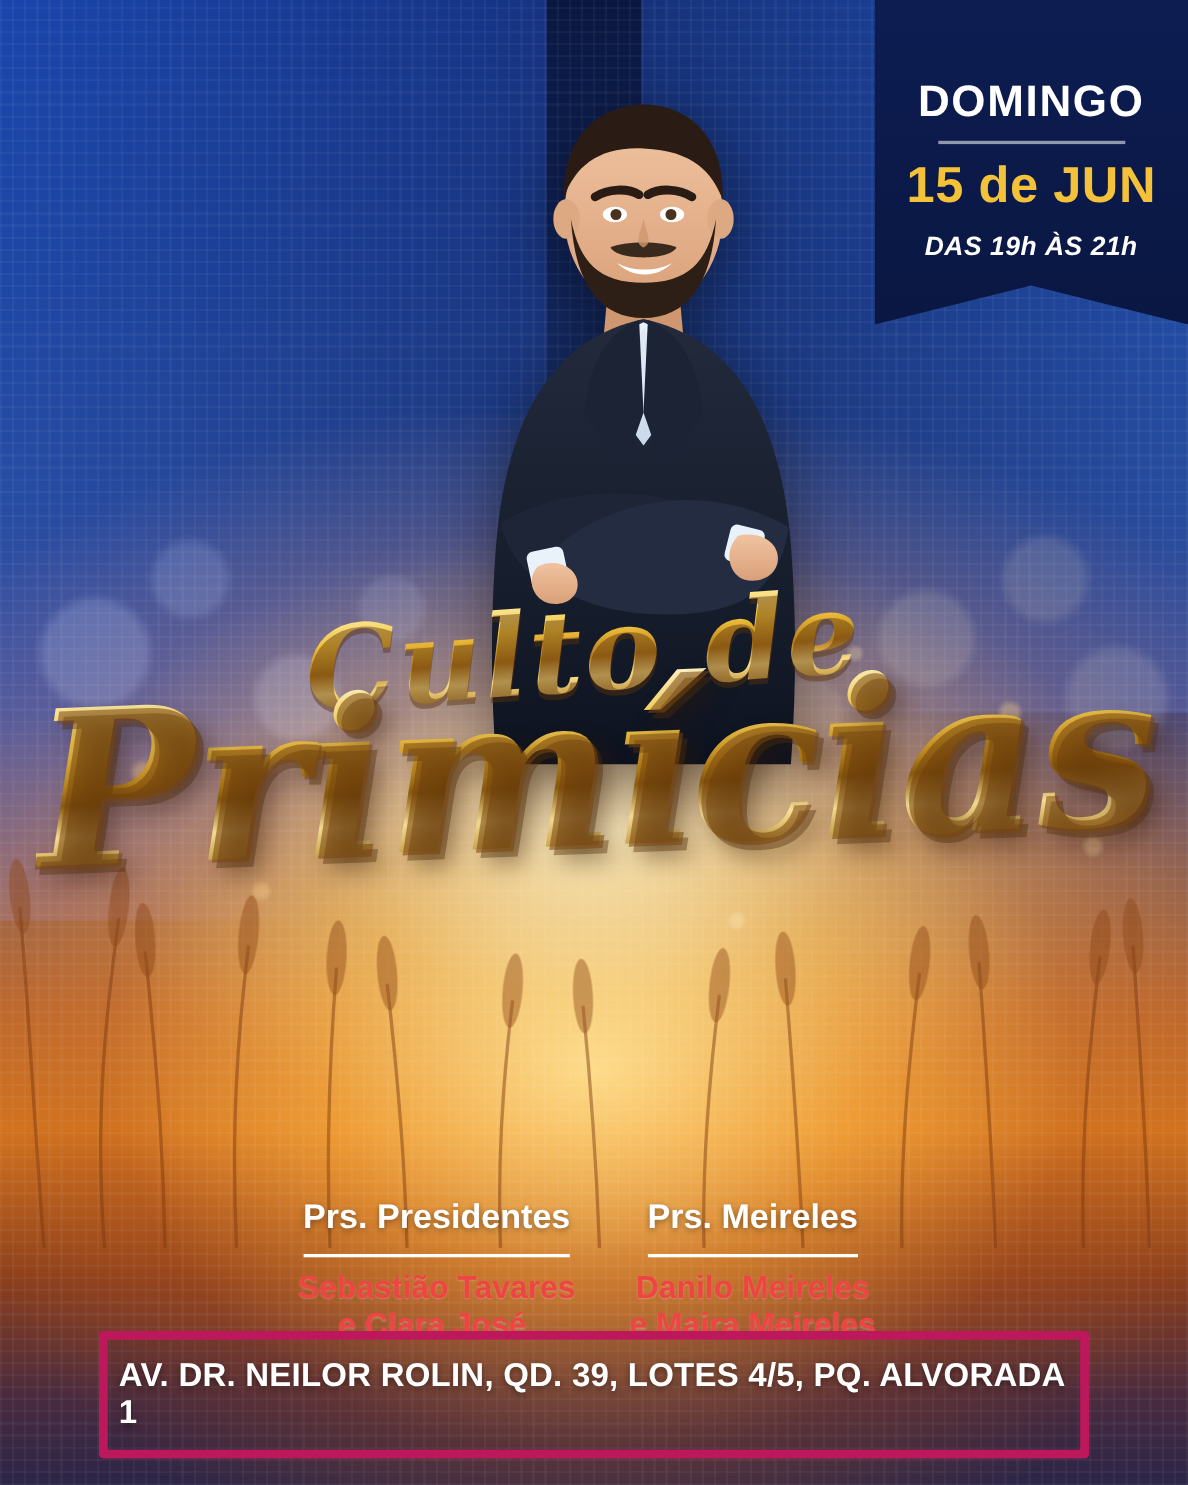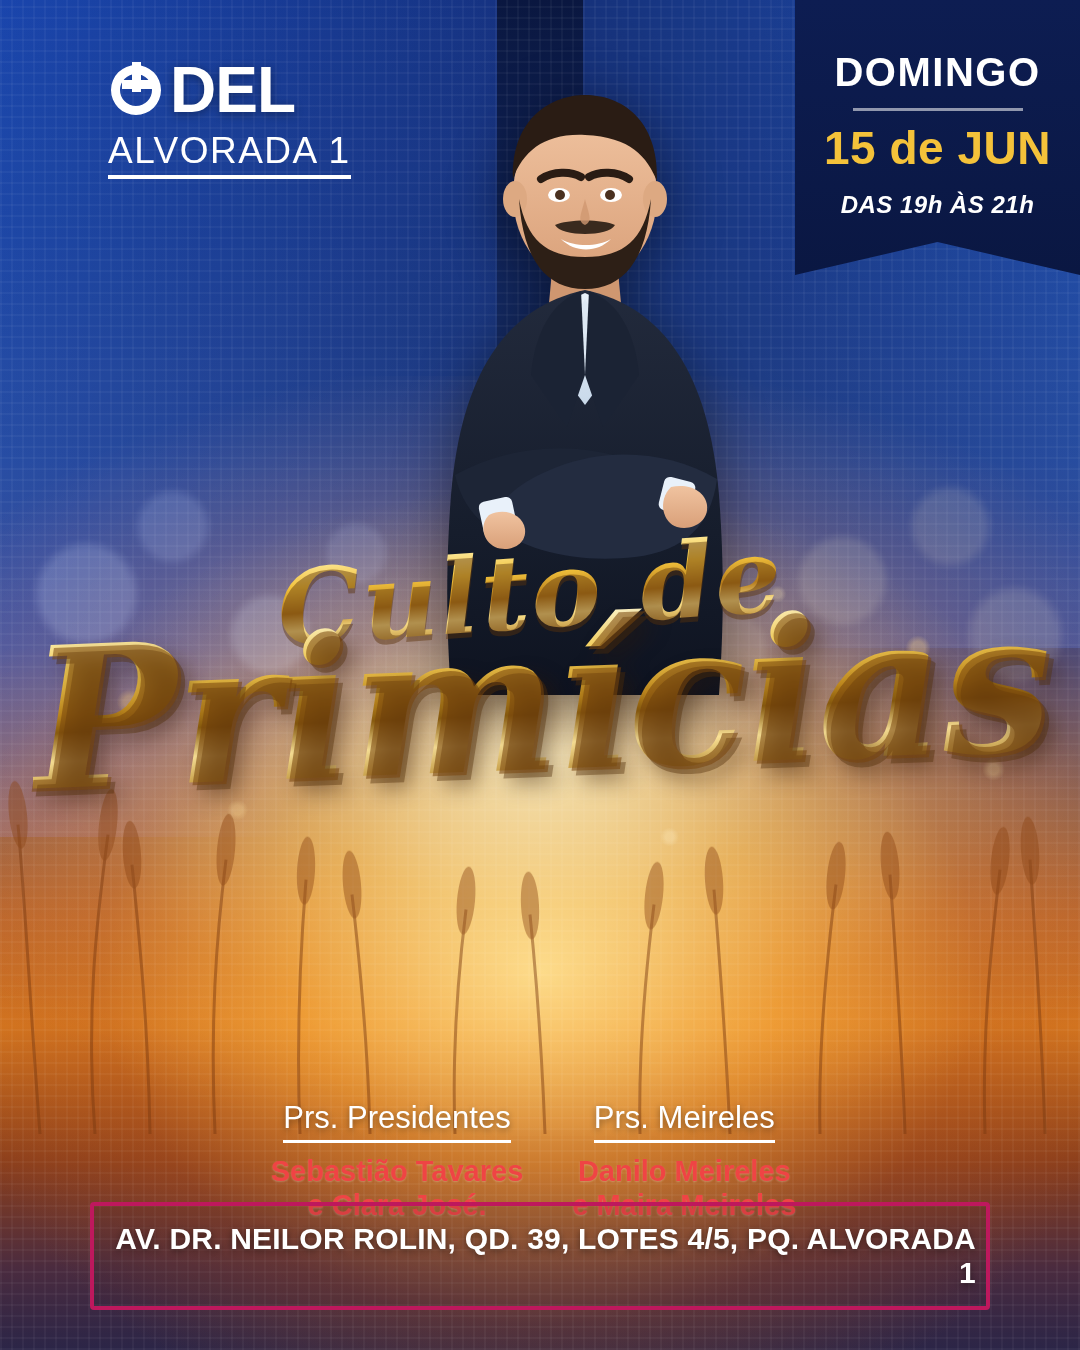--- a/index.html
+++ b/index.html
@@ -142,21 +142,21 @@
   }
 
   
   .date-badge {
     position: absolute;
     right: 0;
     top: 0;
     width: 285px;
     background: linear-gradient(180deg, #0d1d52 0%, #0a1742 100%);
     clip-path: polygon(0 0, 100% 0, 100% 100%, 50% 88%, 0 100%);
-    padding: 52px 0 58px;
+    padding: 72px 0 58px;
     text-align: center;
     z-index: 20;
     box-shadow: -4px 0 22px rgba(0,0,0,0.35);
   }
   .date-day {
     color: #ffffff;
     font-size: 40px;
     font-weight: 800;
     letter-spacing: 1.5px;
     line-height: 1;
@@ -254,46 +254,46 @@
     z-index: 22;
     padding: 0 90px;
     box-sizing: border-box;
   }
   .pastor-col {
     text-align: center;
     min-width: 250px;
   }
   .pastor-role {
     font-size: 31px;
-    font-weight: 400;
+    font-weight: 700;
     color: #ffffff;
     border-bottom: 3px solid #ffffff;
     display: inline-block;
-    padding-bottom: 5px;
+    padding-bottom: 17px;
     line-height: 1.1;
     text-shadow: 0 2px 6px rgba(0,0,0,0.4);
   }
   .pastor-names {
     margin-top: 12px;
     font-size: 29px;
     font-weight: 700;
     color: #ef4444;
     line-height: 1.15;
     text-shadow: 0 1px 2px rgba(255,255,255,0.25);
   }
 
   
   .address {
     position: absolute;
     left: 90px;
     right: 90px;
-    bottom: 40px;
-    border: 4px solid #be185d;
+    bottom: 24px;
+    border: 8px solid #be185d;
     border-radius: 4px;
-    text-align: right;
+    text-align: left;
     padding: 16px 10px;
     color: #ffffff;
     font-size: 30px;
     font-weight: 700;
     letter-spacing: 0.2px;
     z-index: 22;
     background: rgba(60,30,50,0.12);
     text-shadow: 0 2px 6px rgba(0,0,0,0.45);
   }
 </style>
@@ -338,33 +338,20 @@
       <ellipse cx="654" cy="221" rx="9" ry="34" transform="rotate(6 654 221)"></ellipse>
       <ellipse cx="714" cy="206" rx="9" ry="34" transform="rotate(-4 714 206)"></ellipse>
       <ellipse cx="836" cy="201" rx="9" ry="34" transform="rotate(6 836 201)"></ellipse>
       <ellipse cx="890" cy="191" rx="9" ry="34" transform="rotate(-5 890 191)"></ellipse>
       <ellipse cx="1000" cy="186" rx="9" ry="34" transform="rotate(6 1000 186)"></ellipse>
       <ellipse cx="1030" cy="176" rx="9" ry="34" transform="rotate(-4 1030 176)"></ellipse>
     </g>
   </svg>
   <div class="bokeh"></div>
 
-  <div class="logo">
-    <div class="logo-row">
-      <span class="logo-mark">
-        <svg width="56" height="56" viewBox="0 0 56 56">
-          <path d="M28 3 A25 25 0 1 0 28 53 A25 25 0 1 0 28 3 Z M28 12 A16 16 0 1 1 28 44 A16 16 0 1 1 28 12 Z" fill="#ffffff"></path>
-          <rect x="24" y="0" width="9" height="30" fill="#ffffff"></rect>
-          <rect x="14" y="18" width="34" height="9" fill="#ffffff"></rect>
-        </svg>
-      </span>
-      <span class="logo-word">DEL</span>
-    </div>
-    <div class="logo-sub">ALVORADA 1</div>
-  </div>
 
   <div class="date-badge">
     <div class="date-day">DOMINGO</div>
     <div class="date-rule"></div>
     <div class="date-main">15 de JUN</div>
     <div class="date-time">DAS 19h ÀS 21h</div>
   </div>
 
   <div class="person">
     <svg width="400" height="620" viewBox="0 0 400 620">

